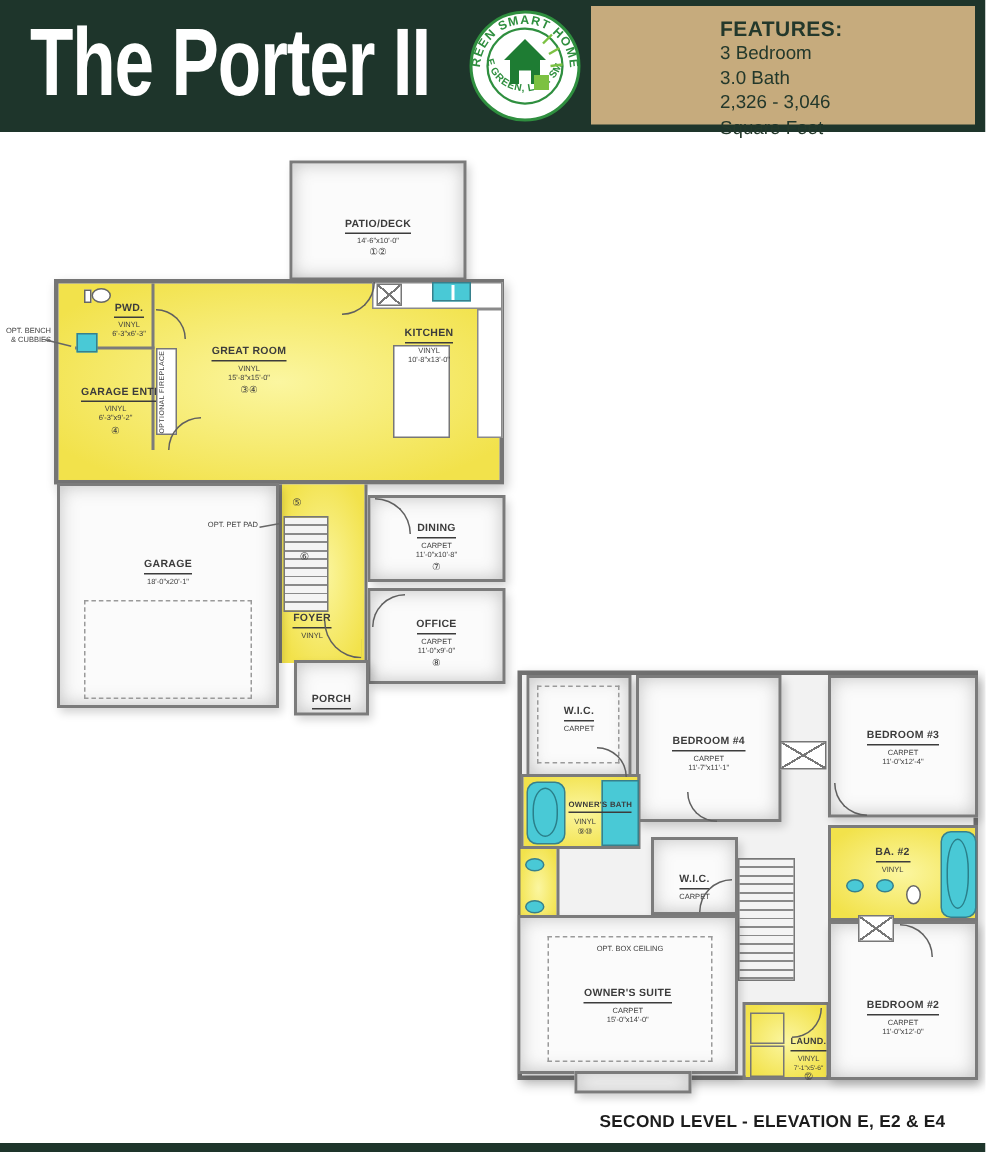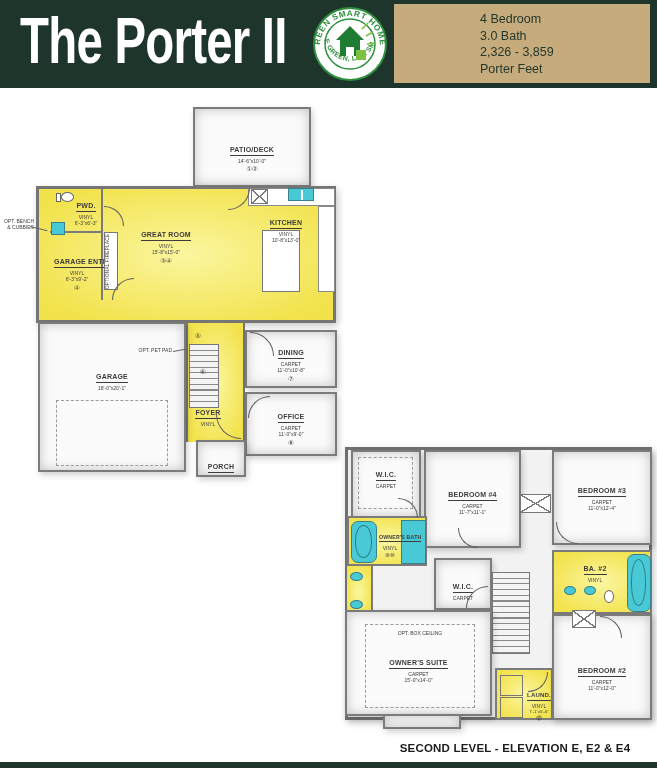--- a/index.html
+++ b/index.html
@@ -51,24 +51,25 @@
          line-height:1.1;letter-spacing:.3px;}
   .leader{position:absolute;height:1px;background:#666;transform-origin:left center;}
   .footer{left:0;top:762px;width:657px;height:6px;background:#1E352B;}
 </style>
 </head>
 <body>
 
 <div class="abs header">
   <div class="abs title">The Porter II</div>
   <div class="abs features">
-    <div class="feat-item">4 Bedroom</div>
+    <div class="feat-head">FEATURES:</div>
+    <div class="feat-item">3 Bedroom</div>
     <div class="feat-item">3.0 Bath</div>
-    <div class="feat-item">2,326 - 3,859</div>
-    <div class="feat-item">Porter Feet</div>
+    <div class="feat-item">2,326 - 3,046</div>
+    <div class="feat-item">Square Feet</div>
   </div>
   <svg class="abs logo" viewBox="0 0 76 76">
     <circle cx="38" cy="38" r="36" fill="#ffffff" stroke="#2F8F3F" stroke-width="2"></circle>
     <circle cx="38" cy="38" r="25" fill="#ffffff" stroke="#2F8F3F" stroke-width="1.5"></circle>
     <defs>
       <path id="arcTop" d="M 8,40 A 30,30 0 0 1 68,40"></path>
       <path id="arcBot" d="M 13,36 A 26,26 0 0 0 63,36"></path>
     </defs>
     <text font-size="8.2" fill="#2F8F3F" font-weight="bold" letter-spacing=".8">
       <textPath href="#arcTop" startOffset="50%" text-anchor="middle">GREEN SMART HOMES</textPath>

